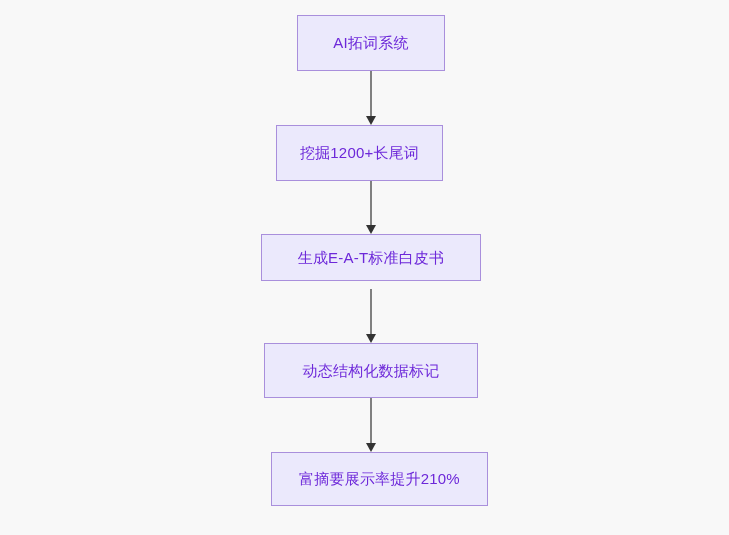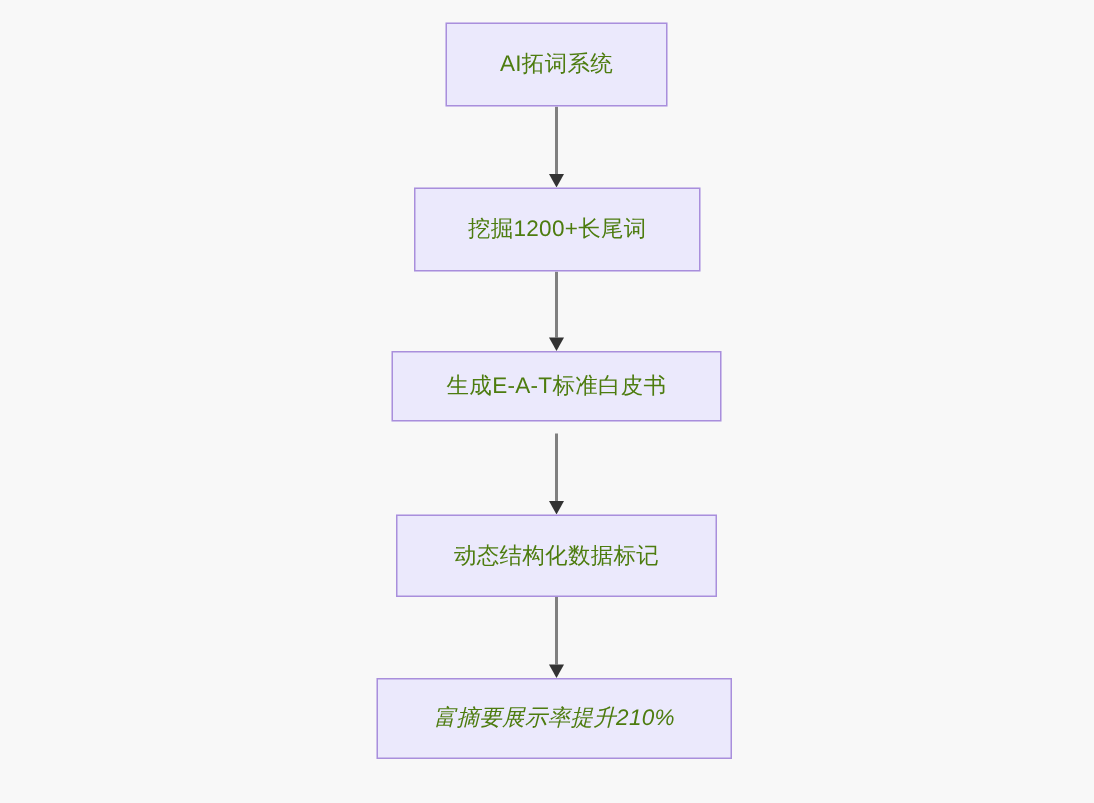--- a/index.html
+++ b/index.html
@@ -24,21 +24,21 @@
     box-sizing: border-box;
     background: #ebe9fc;
     border: 1px solid #a98fdc;
     border-radius: 0;
     display: flex;
     align-items: center;
     justify-content: center;
     z-index: 2;
   }
   .node-label {
-    color: #4d7c0f;
+    color: #6d28d9;
     font-size: 15px;
     line-height: 1.2;
     letter-spacing: 0.2px;
     white-space: nowrap;
     text-align: left;
   }
   .edge {
     position: absolute;
     z-index: 1;
   }
@@ -57,24 +57,24 @@
     transform: translateX(-50%);
     width: 0;
     height: 0;
     border-left: 5.5px solid transparent;
     border-right: 5.5px solid transparent;
     border-top: 9px solid #333333;
   }
 
   
   #node-1 { left: 297px; top: 15px;  width: 148px; height: 56px; }
-  #node-2 { left: 276px; top: 125px; width: 191px; height: 56px; }
+  #node-2 { left: 276px; top: 125px; width: 167px; height: 56px; }
   #node-3 { left: 261px; top: 234px; width: 220px; height: 47px; }
   #node-4 { left: 264px; top: 343px; width: 214px; height: 55px; }
-  #node-5 { left: 251px; top: 452px; width: 237px; height: 54px; font-style: italic; }
+  #node-5 { left: 271px; top: 452px; width: 217px; height: 54px; }
 
   
   #edge-1 { left: 361px; top: 71px;  width: 20px; height: 54px; }
   #edge-1 .edge-line { height: 45px; }
   #edge-2 { left: 361px; top: 181px; width: 20px; height: 53px; }
   #edge-2 .edge-line { height: 44px; }
   #edge-3 { left: 361px; top: 289px; width: 20px; height: 54px; }
   #edge-3 .edge-line { height: 45px; }
   #edge-4 { left: 361px; top: 398px; width: 20px; height: 54px; }
   #edge-4 .edge-line { height: 45px; }

